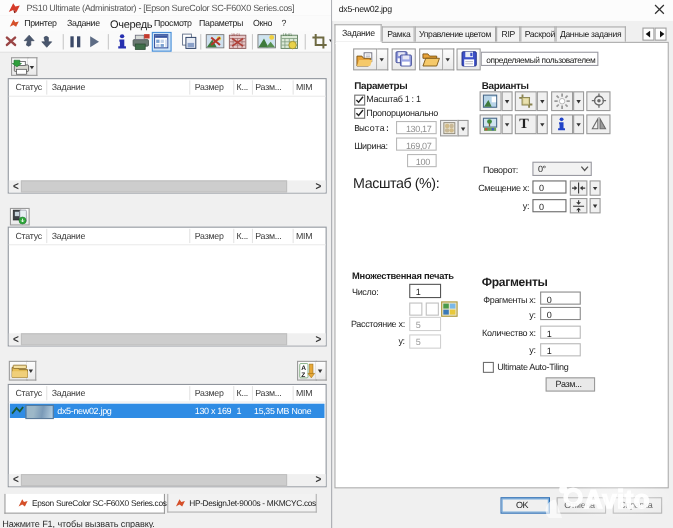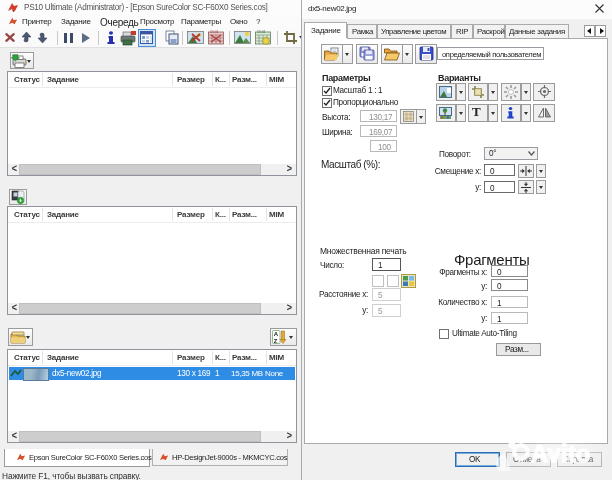--- a/index.html
+++ b/index.html
@@ -7,21 +7,21 @@
  font-family:"Liberation Sans",sans-serif;background:#f0f0f0;}
 .ab{position:absolute;}
 .txt{position:absolute;white-space:nowrap;color:#1d1d1d;letter-spacing:-0.3px;text-align:right;}
 .rlab{position:absolute;white-space:nowrap;color:#1d1d1d;letter-spacing:-0.3px;text-align:right;}
 .fld{position:absolute;background:#fff;border:1px solid #b9b9b9;font-size:8.2px;color:#1d1d1d;box-sizing:border-box;}
 .fld span{position:absolute;top:2px;white-space:nowrap;letter-spacing:-0.3px;}
 .sep{position:absolute;width:1px;background:#c9c9c9;}
 .lbox{position:absolute;background:#fff;border:1px solid #8f949c;box-sizing:border-box;}
 .hdr{position:absolute;left:0;right:0;top:0;height:15px;font-size:8px;letter-spacing:-0.2px;color:#3a3a3a;border-bottom:1px solid #ececec;}
 .hdr i{position:absolute;top:1px;bottom:1px;width:1px;background:#e4e4e4;}
-.hdr b{position:absolute;top:3px;font-weight:bold;}
+.hdr b{position:absolute;top:3px;font-weight:normal;}
 .hsb{position:absolute;left:0;right:0;bottom:0;height:11px;background:#f0f0f0;}
 .hsb .th{position:absolute;top:0;height:11px;background:#cdcdcd;border:1px solid #c0c0c0;box-sizing:border-box;}
 .hsb .ar{position:absolute;top:0;width:13px;height:11px;font-size:9px;font-weight:bold;color:#333;text-align:center;line-height:11px;}
 .tbtn{position:absolute;background:linear-gradient(#fdfdfd,#e9e9e9);border:1px solid #9b9b9b;box-sizing:border-box;}
 .dd{position:absolute;background:linear-gradient(#fdfdfd,#e9e9e9);border:1px solid #9b9b9b;box-sizing:border-box;}
 .dd:after{content:"";position:absolute;left:50%;top:50%;margin:-1px 0 0 -2.5px;
  border:2.5px solid transparent;border-top:3px solid #333;}
 .cb{position:absolute;width:10px;height:10px;background:#fff;border:1px solid #707070;box-sizing:border-box;}
 svg{position:absolute;overflow:visible;}
 </style>
@@ -332,38 +332,38 @@
 <div class="cb" style="left:322px;top:86px;"></div>
 <svg style="left:323px;top:87px;" width="8" height="8" viewBox="0 0 8 8">
       <path d="M1 4 L3 6 L7 1" stroke="#222" stroke-width="1.3" fill="none"></path>
     </svg>
 <div class="txt" style="left:333px;top:86px;font-size:8.2px;">Масштаб 1 : 1</div>
 <div class="cb" style="left:322px;top:98px;"></div>
 <svg style="left:323px;top:99px;" width="8" height="8" viewBox="0 0 8 8">
       <path d="M1 4 L3 6 L7 1" stroke="#222" stroke-width="1.3" fill="none"></path>
     </svg>
 <div class="txt" style="left:333px;top:98px;font-size:8.2px;">Пропорционально</div>
-<div class="txt" style="left:322px;top:113px;font-size:8.2px;">Высота:</div>
+<div class="txt" style="left:322px;top:113px;font-size:8.2px;font-family:Liberation Mono, monospace;">Высота:</div>
 <div class="fld" style="left:360px;top:110px;width:37px;height:12px;">
       <span style="left:8px;color:#8f8f8f;">130,17</span>
     </div>
 <div class="tbtn" style="left:400px;top:109px;width:17px;height:15px;background:#f0f0f0;"></div>
 <div class="dd" style="left:416px;top:109px;width:10px;height:15px;background:#f0f0f0;"></div>
 <svg style="left:403px;top:111px;" width="11" height="11" viewBox="0 0 11 11">
  <rect x="0.5" y="0.5" width="10" height="10" fill="#e8e2d0" stroke="#8a8576" stroke-width="0.8"></rect>
  <circle cx="3.5" cy="3.5" r="2" fill="#d0ba8a"></circle>
       <circle cx="7.5" cy="3.5" r="2" fill="#c8b896"></circle>
  <circle cx="3.5" cy="7.5" r="2" fill="#c8b896"></circle>
       <circle cx="7.5" cy="7.5" r="2" fill="#d0ba8a"></circle>
 </svg>
 <div class="txt" style="left:322px;top:128px;font-size:8.2px;">Ширина:</div>
 <div class="fld" style="left:360px;top:125px;width:37px;height:12px;text-align:center;">
       <span style="left:8px;color:#8f8f8f;">169,07</span>
     </div>
-<div class="txt" style="left:321px;top:159px;font-size:10px;letter-spacing:-0.4px;">Масштаб (%):</div>
+<div class="txt" style="left:321px;top:159px;font-size:13px;letter-spacing:-0.4px;">Масштаб (%):</div>
 <div class="fld" style="left:370px;top:140px;width:27px;height:12px;">
       <span style="left:7px;color:#8f8f8f;">100</span>
     </div>
 </div>
 <div id="dlgvariants">
 <div class="txt" style="left:438px;top:73px;font-size:9px;font-weight:bold;">Варианты</div>
 
 <div class="tbtn" style="left:436px;top:83px;width:20px;height:18px;background:#f0f0f0;"></div>
 <div class="dd" style="left:456px;top:83px;width:10px;height:18px;background:#f0f0f0;"></div>
 <svg style="left:439px;top:86px;" width="13" height="12" viewBox="0 0 13 12">
@@ -442,21 +442,21 @@
 <div class="tbtn" style="left:518px;top:180px;width:16px;height:14px;background:#f0f0f0;"></div>
 <svg style="left:521px;top:182px;" width="10" height="11" viewBox="0 0 10 11">
  <path d="M0 5.5 H10" stroke="#333" stroke-width="1"></path>
  <path d="M5 0 V2.6 M5 11 V8.4" stroke="#333" stroke-width="1"></path>
  <path d="M5 4.2 L2.8 1.8 L7.2 1.8 Z" fill="#333"></path>
       <path d="M5 6.8 L2.8 9.2 L7.2 9.2 Z" fill="#333"></path>
 </svg>
 <div class="dd" style="left:536px;top:180px;width:10px;height:14px;background:#f0f0f0;"></div>
 </div>
 <div id="dlgmulti">
-<div class="txt" style="left:320px;top:246px;font-size:8.5px;letter-spacing:-0.25px;font-weight:normal;">Множественная печать</div>
+<div class="txt" style="left:320px;top:246px;font-size:8.5px;letter-spacing:-0.25px;font-weight:bold;">Множественная печать</div>
 <div class="txt" style="left:320px;top:261px;font-size:8.2px;">Число:</div>
 <div class="fld" style="left:372px;top:258px;width:29px;height:13px;border-color:#555;">
       <span style="left:5px;">1</span>
     </div>
 <div class="ab" style="left:372px;top:275px;width:12px;height:12px;background:#fff;border:1px solid #c0c0c0;box-sizing:border-box;"></div>
 <div class="ab" style="left:387px;top:275px;width:12px;height:12px;background:#fff;border:1px solid #c0c0c0;box-sizing:border-box;"></div>
 <div class="ab" style="left:401px;top:274px;width:15px;height:14px;background:#e8e4c8;border:1px solid #b09a40;box-sizing:border-box;"></div>
 <svg style="left:403px;top:276px;" width="11" height="10" viewBox="0 0 11 10">
  <rect x="0" y="0" width="5" height="4.5" fill="#4a9a4a"></rect>
       <rect x="6" y="0" width="5" height="4.5" fill="#7ab8e8"></rect>
@@ -466,21 +466,21 @@
 <div class="rlab" style="left:308px;top:290px;width:60px;font-size:8.2px;">Расстояние x:</div>
 <div class="fld" style="left:372px;top:288px;width:29px;height:13px;border-color:#d0d0d0;">
       <span style="left:5px;color:#9a9a9a;">5</span>
     </div>
 <div class="rlab" style="left:348px;top:306px;width:20px;font-size:8.2px;">y:</div>
 <div class="fld" style="left:372px;top:304px;width:29px;height:13px;border-color:#d0d0d0;">
       <span style="left:5px;color:#9a9a9a;">5</span>
     </div>
 </div>
 <div id="dlgfrag">
-<div class="txt" style="left:438px;top:251px;font-size:15px;font-weight:normal;margin-left:16px;">Фрагменты</div>
+<div class="txt" style="left:438px;top:251px;font-size:11px;font-weight:bold;">Фрагменты</div>
 <div class="rlab" style="left:426px;top:268px;width:61px;font-size:8.2px;">Фрагменты x:</div>
 <div class="fld" style="left:491px;top:265px;width:37px;height:12px;border-color:#8a8a8a;">
       <span style="left:5px;">0</span>
     </div>
 <div class="rlab" style="left:466px;top:282px;width:21px;font-size:8.2px;">y:</div>
 <div class="fld" style="left:491px;top:279px;width:37px;height:12px;border-color:#8a8a8a;">
       <span style="left:5px;">0</span>
     </div>
 <div class="rlab" style="left:426px;top:298px;width:61px;font-size:8.2px;">Количество x:</div>
 <div class="fld" style="left:491px;top:296px;width:37px;height:12px;border-color:#b9b9b9;">

